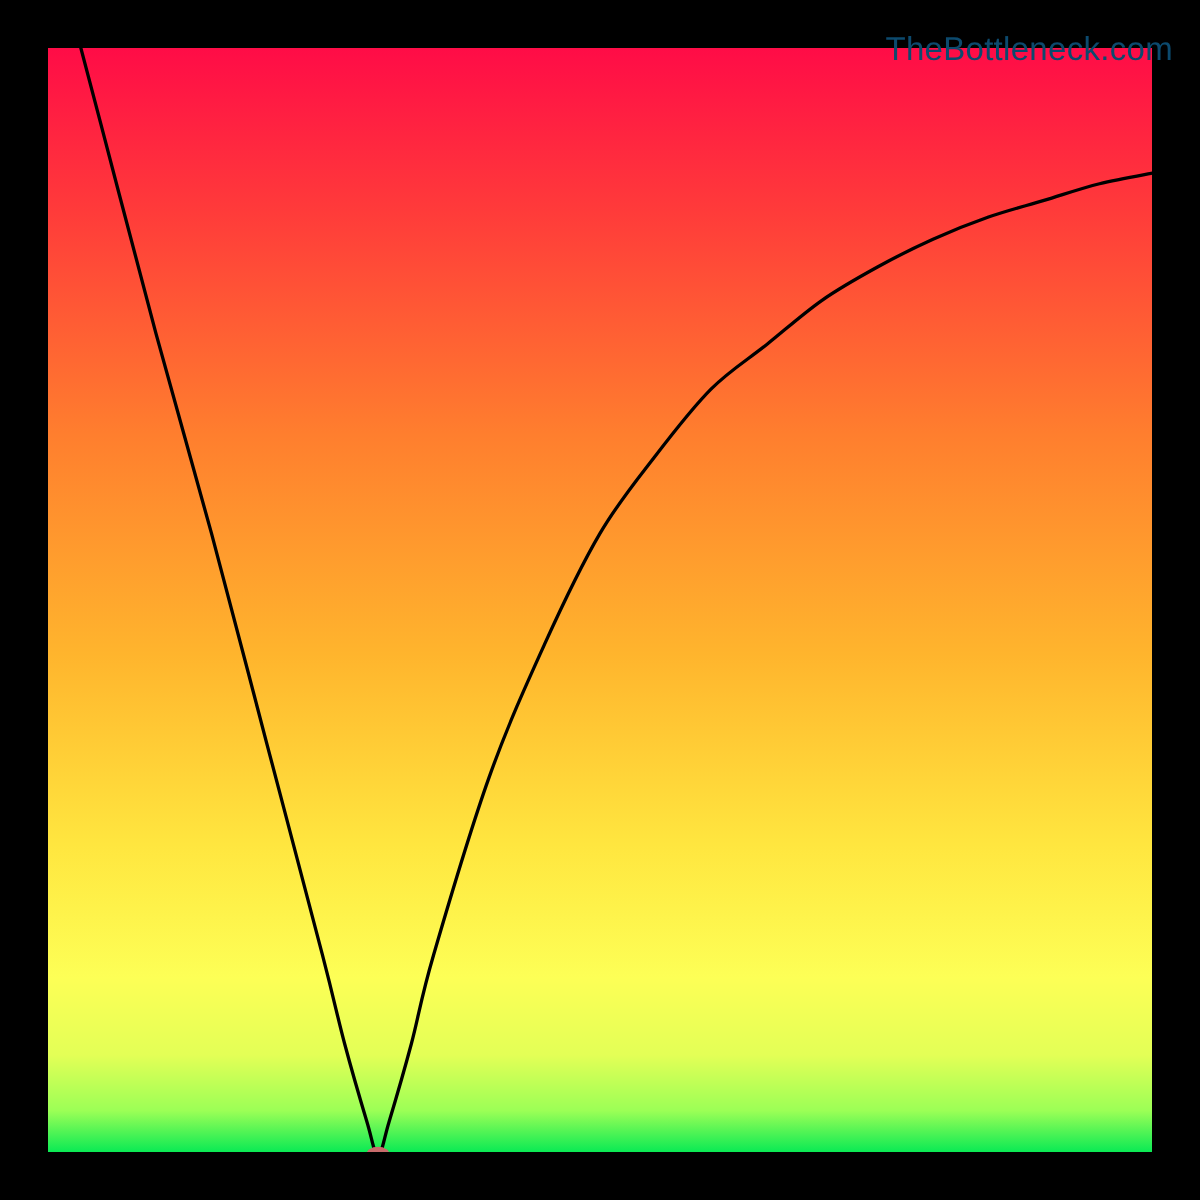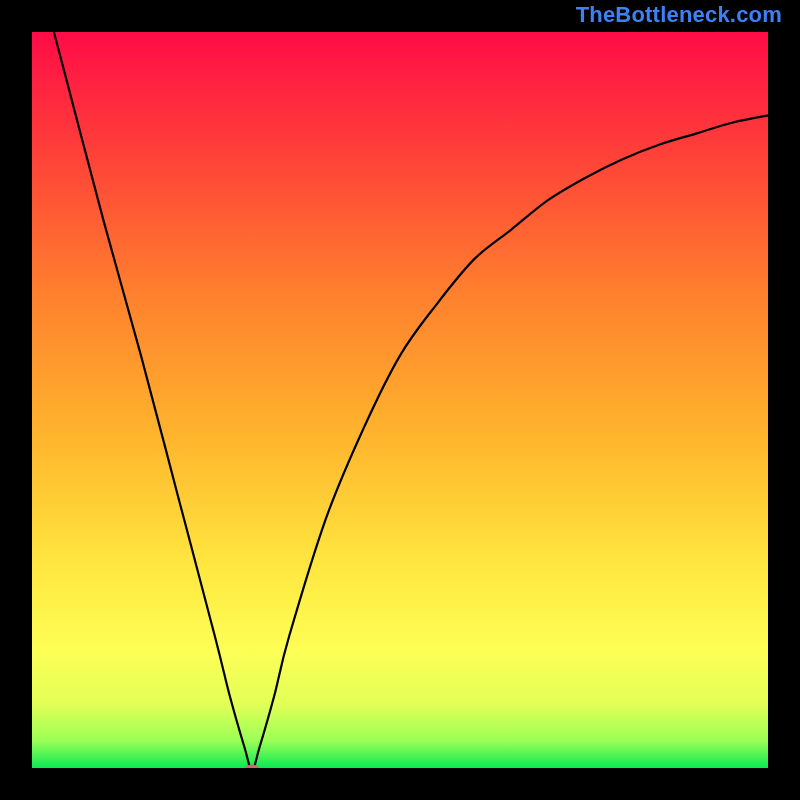--- a/index.html
+++ b/index.html
@@ -11,25 +11,25 @@
     background: #ffffff;
     font-family: Arial, Helvetica, sans-serif;
   }
   .container {
     position: relative;
     width: 800px;
     height: 800px;
   }
   .watermark {
     position: absolute;
-    top: 2px;
+    top: 20px;
     right: 18px;
-    color: #3b82f6;
+    color: #0c4a6e;
     font-size: 22px;
-    font-weight: 700;
+    font-weight: 400;
     letter-spacing: 0.2px;
     z-index: 10;
   }
   svg {
     position: absolute;
     top: 0;
     left: 0;
   }
 </style>
 </head>

